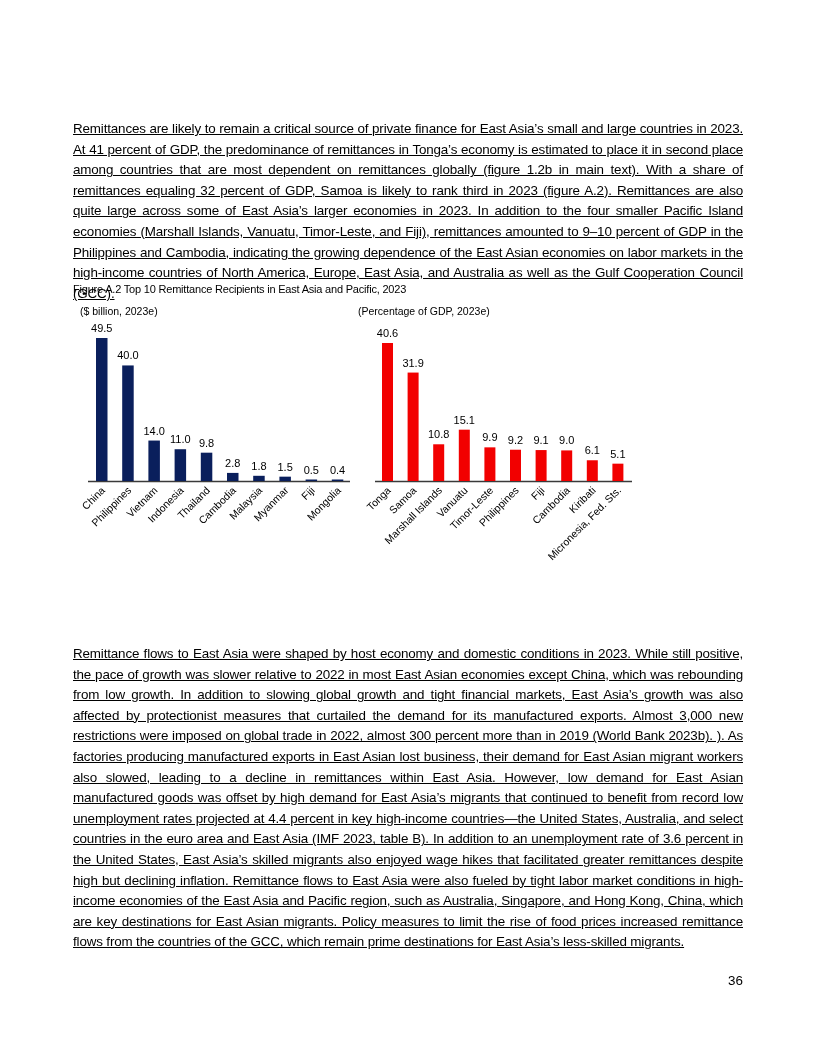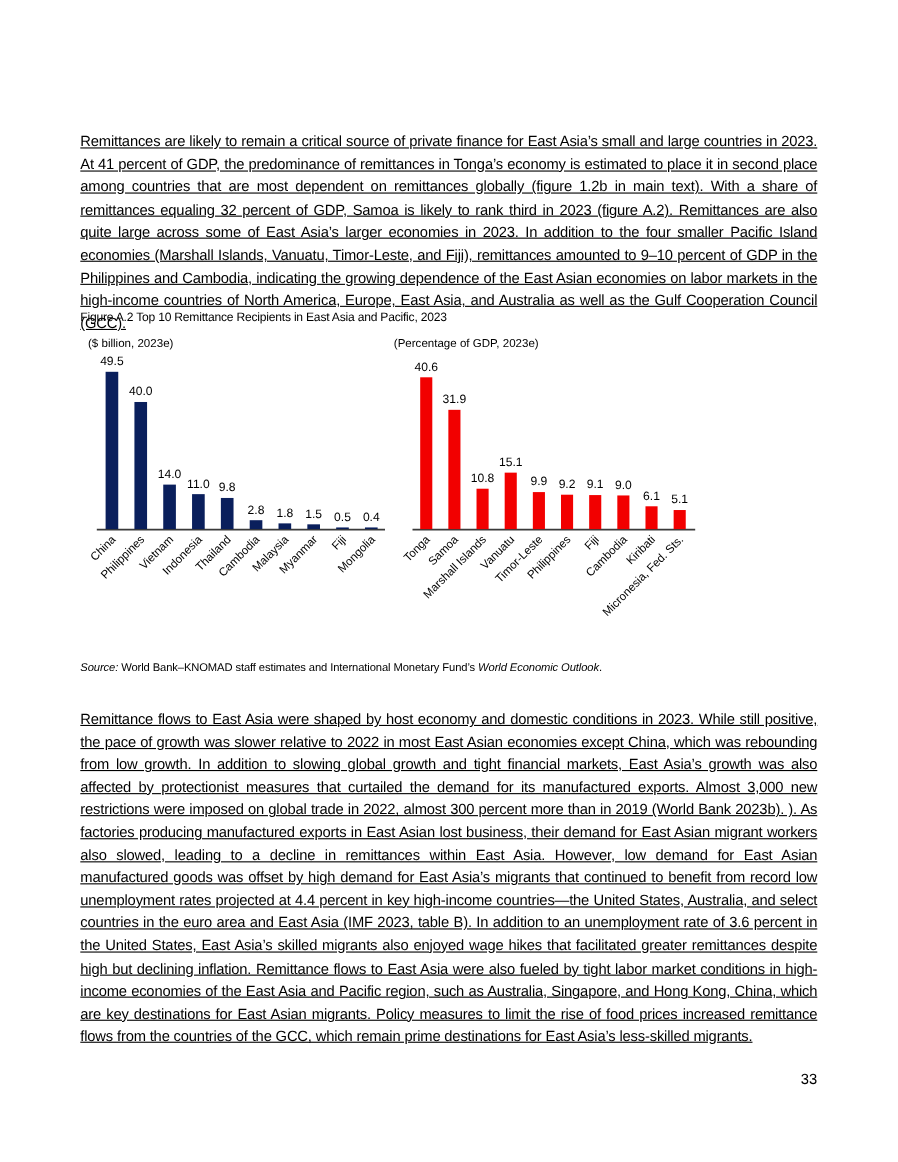--- a/index.html
+++ b/index.html
@@ -87,18 +87,17 @@
     <text x="220.70000000000002" y="191" font-size="10.5" text-anchor="end" fill="#000" transform="rotate(-45 220.70000000000002 191)">Cambodia</text>
     <rect x="236.8" y="160.26600985221674" width="11" height="20.73399014778325" fill="#f20000"></rect>
     <text x="242.3" y="154.26600985221674" font-size="11" text-anchor="middle" fill="#000">6.1</text>
     <text x="246.3" y="191" font-size="10.5" text-anchor="end" fill="#000" transform="rotate(-45 246.3 191)">Kiribati</text>
     <rect x="262.4" y="163.66502463054186" width="11" height="17.334975369458128" fill="#f20000"></rect>
     <text x="267.9" y="157.66502463054186" font-size="11" text-anchor="middle" fill="#000">5.1</text>
     <text x="271.9" y="191" font-size="10.5" text-anchor="end" fill="#000" transform="rotate(-45 271.9 191)">Micronesia, Fed. Sts.</text>
   </svg>
 
 <div class="notes">
-  <div><i>Source:</i><span> World Bank–KNOMAD staff estimates and International Monetary Fund’s </span><i>World Economic Outlook</i><span>.</span></div>
 </div>
 
 <div class="para" id="p2">Remittance flows to East Asia were shaped by host economy and domestic conditions in 2023. While still positive, the pace of growth was slower relative to 2022 in most East Asian economies except China, which was rebounding from low growth. In addition to slowing global growth and tight financial markets, East Asia’s growth was also affected by protectionist measures that curtailed the demand for its manufactured exports. Almost 3,000 new restrictions were imposed on global trade in 2022, almost 300 percent more than in 2019 (World Bank 2023b). ). As factories producing manufactured exports in East Asian lost business, their demand for East Asian migrant workers also slowed, leading to a decline in remittances within East Asia. However, low demand for East Asian manufactured goods was offset by high demand for East Asia’s migrants that continued to benefit from record low unemployment rates projected at 4.4 percent in key high-income countries—the United States, Australia, and select countries in the euro area and East Asia (IMF 2023, table B). In addition to an unemployment rate of 3.6 percent in the United States, East Asia’s skilled migrants also enjoyed wage hikes that facilitated greater remittances despite high but declining inflation. Remittance flows to East Asia were also fueled by tight labor market conditions in high-income economies of the East Asia and Pacific region, such as Australia, Singapore, and Hong Kong, China, which are key destinations for East Asian migrants. Policy measures to limit the rise of food prices increased remittance flows from the countries of the GCC, which remain prime destinations for East Asia’s less-skilled migrants.</div>
 
-<div class="page-num">33</div>
+<div class="page-num">36</div>
 
 </body></html>

